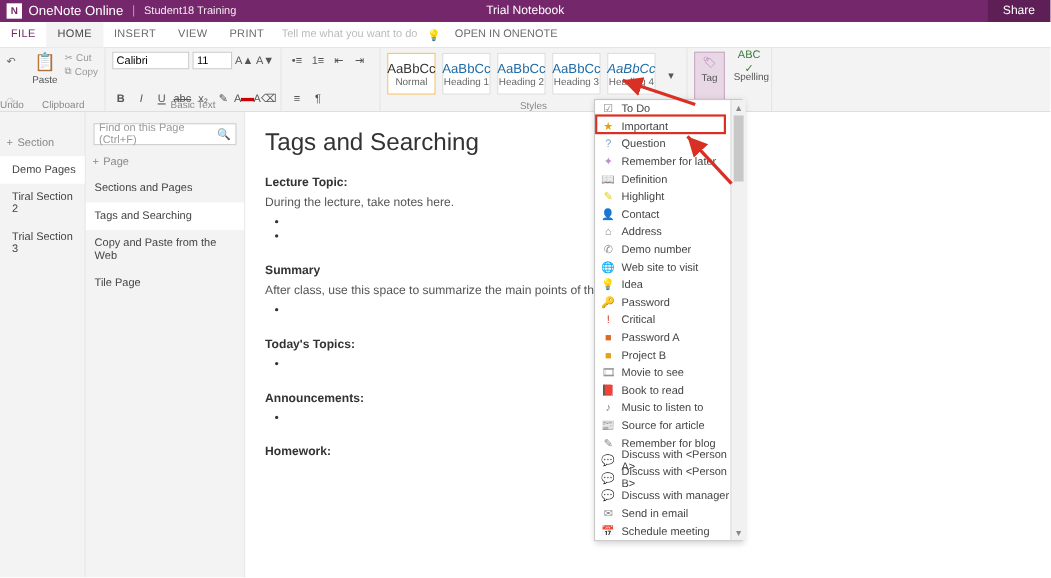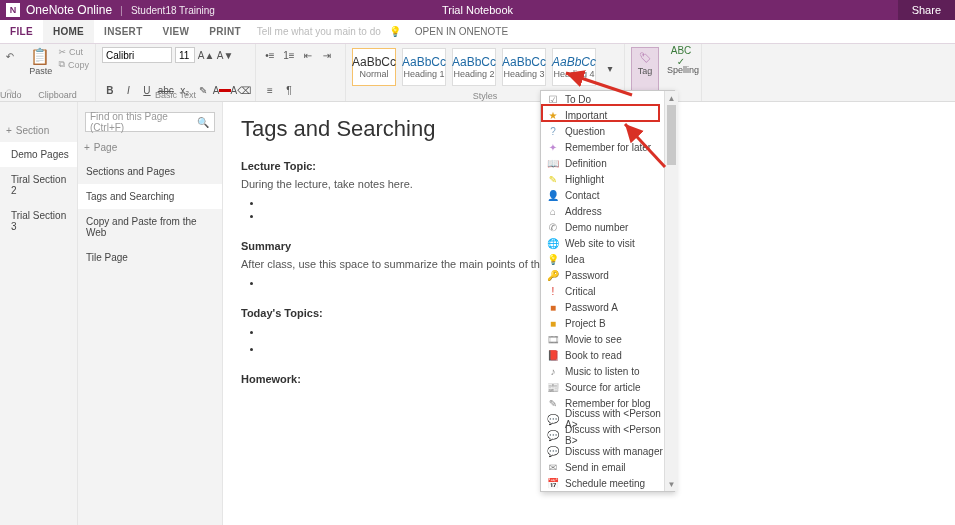--- a/index.html
+++ b/index.html
@@ -46,21 +46,20 @@
     font-size: 11px;
   }
   .menurow .tab {
     padding: 0 10px;
     display: flex;
     align-items: center;
     color: #6a6a6a;
     text-transform: uppercase;
     font-size: 10px;
     letter-spacing: 0.3px;
-    font-weight: bold;
   }
   .menurow .tab.active {
     background: #f3f3f3;
     color: #444;
   }
   .menurow .tab.file { color: #75276c; }
   .menurow .tellme {
     margin-left: 6px;
     display: flex;
     align-items: center;
@@ -111,21 +110,21 @@
   .clipboard-group .row { display: flex; }
   .clipboard-group .paste { width: 30px; text-align: center; color:#555; }
   .clipboard-group .paste .icn { font-size: 16px; color: #c19a00;}
   .clipboard-group .side { display:flex;flex-direction:column; gap:2px; margin-left:3px;color:#999;}
   .clipboard-group .side .sm { display:flex;align-items:center;gap:3px;font-size:9px;}
 
   .font-group { width: 160px; }
   .font-group .frow { display:flex; gap:3px; align-items:center; margin-bottom:3px;}
   .font-select { border:1px solid #ccc; background:#fff; height:16px; font-size:10px; padding:0 3px; }
   .font-name{ width:70px; }
-  .font-size{ width:20px; }
+  .font-size{ width:36px; }
   .btnsm { width:16px;height:16px;display:flex;align-items:center;justify-content:center;color:#555;}
   .btnsm.b{font-weight:bold;} .btnsm.i{font-style:italic;} .btnsm.u{text-decoration:underline;}
   .btnsm.s{text-decoration:line-through;}
   .fontcolor { display:flex;align-items:center;}
   .fontcolor .bar { width:12px;height:3px;background:#c00;}
 
   .para-group { width: 90px; }
   .para-group .frow {display:flex;gap:3px;align-items:center;margin-bottom:3px;}
 
   .styles-group { flex: 0 0 auto; display:flex; padding: 4px 6px 12px 6px; gap: 6px; position:relative; border-right:1px solid #e5e5e5;}
@@ -275,21 +274,21 @@
     </div>
 </div>
 
 <div class="menurow">
   <div class="tab file">FILE</div>
   <div class="tab active">HOME</div>
   <div class="tab">INSERT</div>
   <div class="tab">VIEW</div>
   <div class="tab">PRINT</div>
   <div class="tellme">
-    <span>Tell me what you main to do</span>
+    <span>Tell me what you want to do</span>
     <span class="bulb">💡</span>
   </div>
   <div class="open-in">OPEN IN ONENOTE</div>
 </div>
 
 <div class="ribbon">
   <div class="group undo-group">
     <div class="btn">↶</div>
     <div class="btn" style="color:#ccc;">↷</div>
     <div class="label">Undo</div>
@@ -429,20 +428,21 @@
     <div class="sect-p">After class, use this space to summarize the main points of this Lecture Topic.</div>
     <ul class="bullets">
         <li></li>
       </ul>
 
     <div class="sect-h">Today's Topics:</div>
     <ul class="bullets">
         <li></li>
       </ul>
 
+    <div class="sect-h">Announcements:</div>
     <ul class="bullets">
         <li></li>
       </ul>
 
     <div class="sect-h">Homework:</div>
   </div>
 </div>
 
 <div class="tag-dropdown" id="tag-dropdown">
   <div class="scroll">

